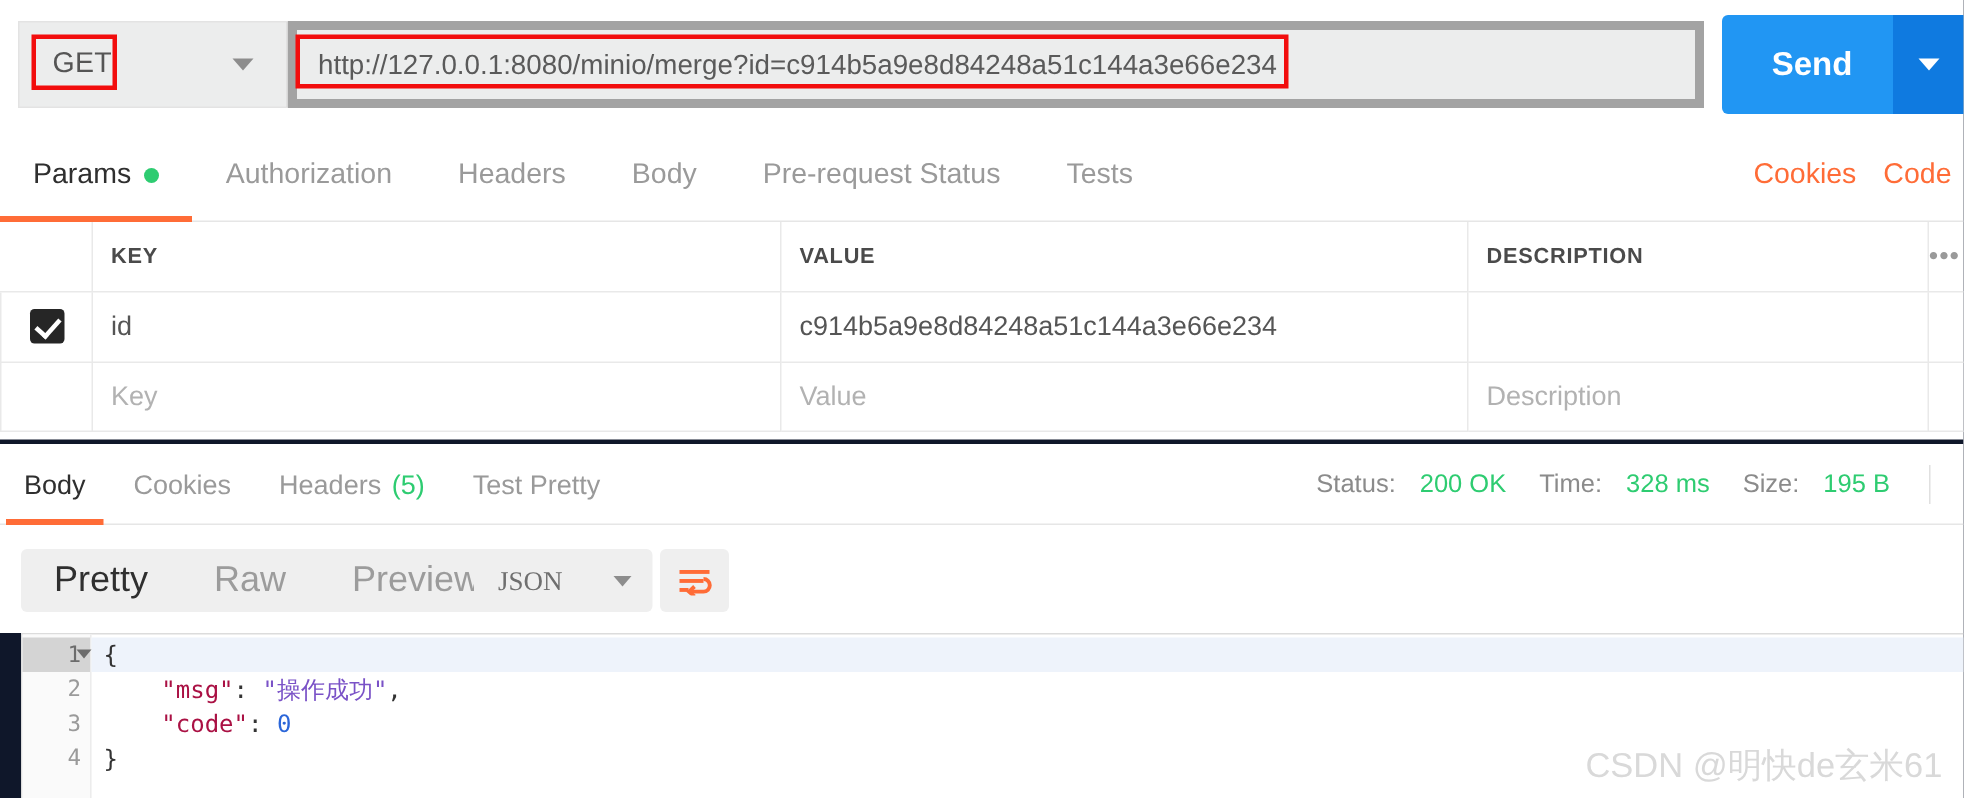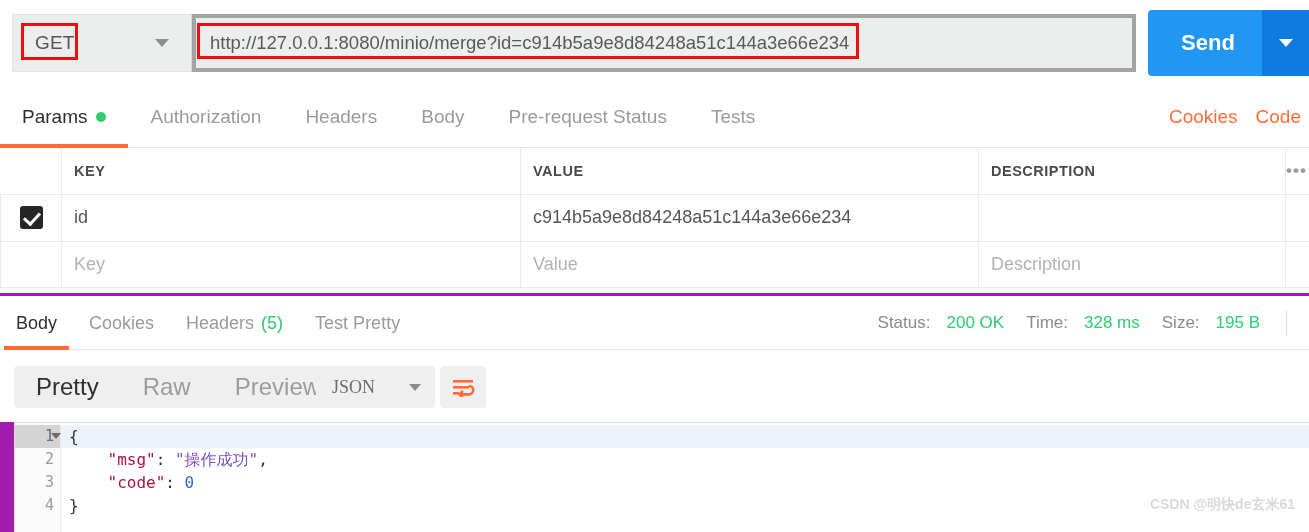--- a/index.html
+++ b/index.html
@@ -4,21 +4,21 @@
 <style>
   * { box-sizing: border-box; }
   html, body {
     margin: 0; padding: 0;
     width: 1309px; height: 532px;
     overflow: hidden;
     background: #fff;
     font-family: "Liberation Sans", "DejaVu Sans", sans-serif;
     -webkit-font-smoothing: antialiased;
   }
-  .app { position: relative; width: 1309px; height: 532px; background:#a21caf; }
+  .app { position: relative; width: 1309px; height: 532px; background:#0f172a; }
 
   
   .urlbar {
     position: absolute; left: 0; top: 0; width: 1309px; height: 86px;
     background: #fff;
   }
   .method-box {
     position: absolute; left: 12px; top: 14px;
     width: 180px; height: 58px;
     background: #eceded;
@@ -33,21 +33,21 @@
     position: absolute; right: 22px; top: 50%; transform: translateY(-50%);
     width: 0; height: 0;
     border-left: 7px solid transparent;
     border-right: 7px solid transparent;
     border-top: 8px solid #8d8d8d;
   }
   .url-box {
     position: absolute; left: 192px; top: 14px;
     width: 944px; height: 58px;
     background: #eceded;
-    border: 4px solid #a3a3a3;
+    border: 6px solid #a3a3a3;
     display: flex; align-items: center;
   }
   .url-text {
     font-size: 18.5px; color: #5a5a5a; padding-left: 14px;
     white-space: nowrap; overflow: hidden;
   }
   .send-btn {
     position: absolute; left: 1148px; top: 10px;
     width: 161px; height: 66px;
     background: #2196f3;
@@ -231,22 +231,22 @@
   }
   .codelines { flex: 1; padding-top: 2px; }
   .cl { height: 23px; line-height: 23px; font-size: 16px; color: #333; padding-left: 8px; white-space: pre; }
   .cl.sel { background: #eef3fb; }
   .k-key { color: #aa1144; }
   .k-str { color: #7a52c7; }
   .k-num { color: #2b66d9; }
   .k-punc { color: #333; }
 
   .watermark {
-    position: absolute; right: 14px; bottom: 18px;
-    font-size: 14px; color: #d9d9d9; white-space: nowrap; font-weight: bold;
+    position: absolute; right: 14px; bottom: 6px;
+    font-size: 23px; color: #d9d9d9; white-space: nowrap;
   }
 </style>
 </head>
 <body>
 
 <div class="app">
 
   <div class="urlbar">
     <div class="method-box">
       <div class="method-label">GET</div>

